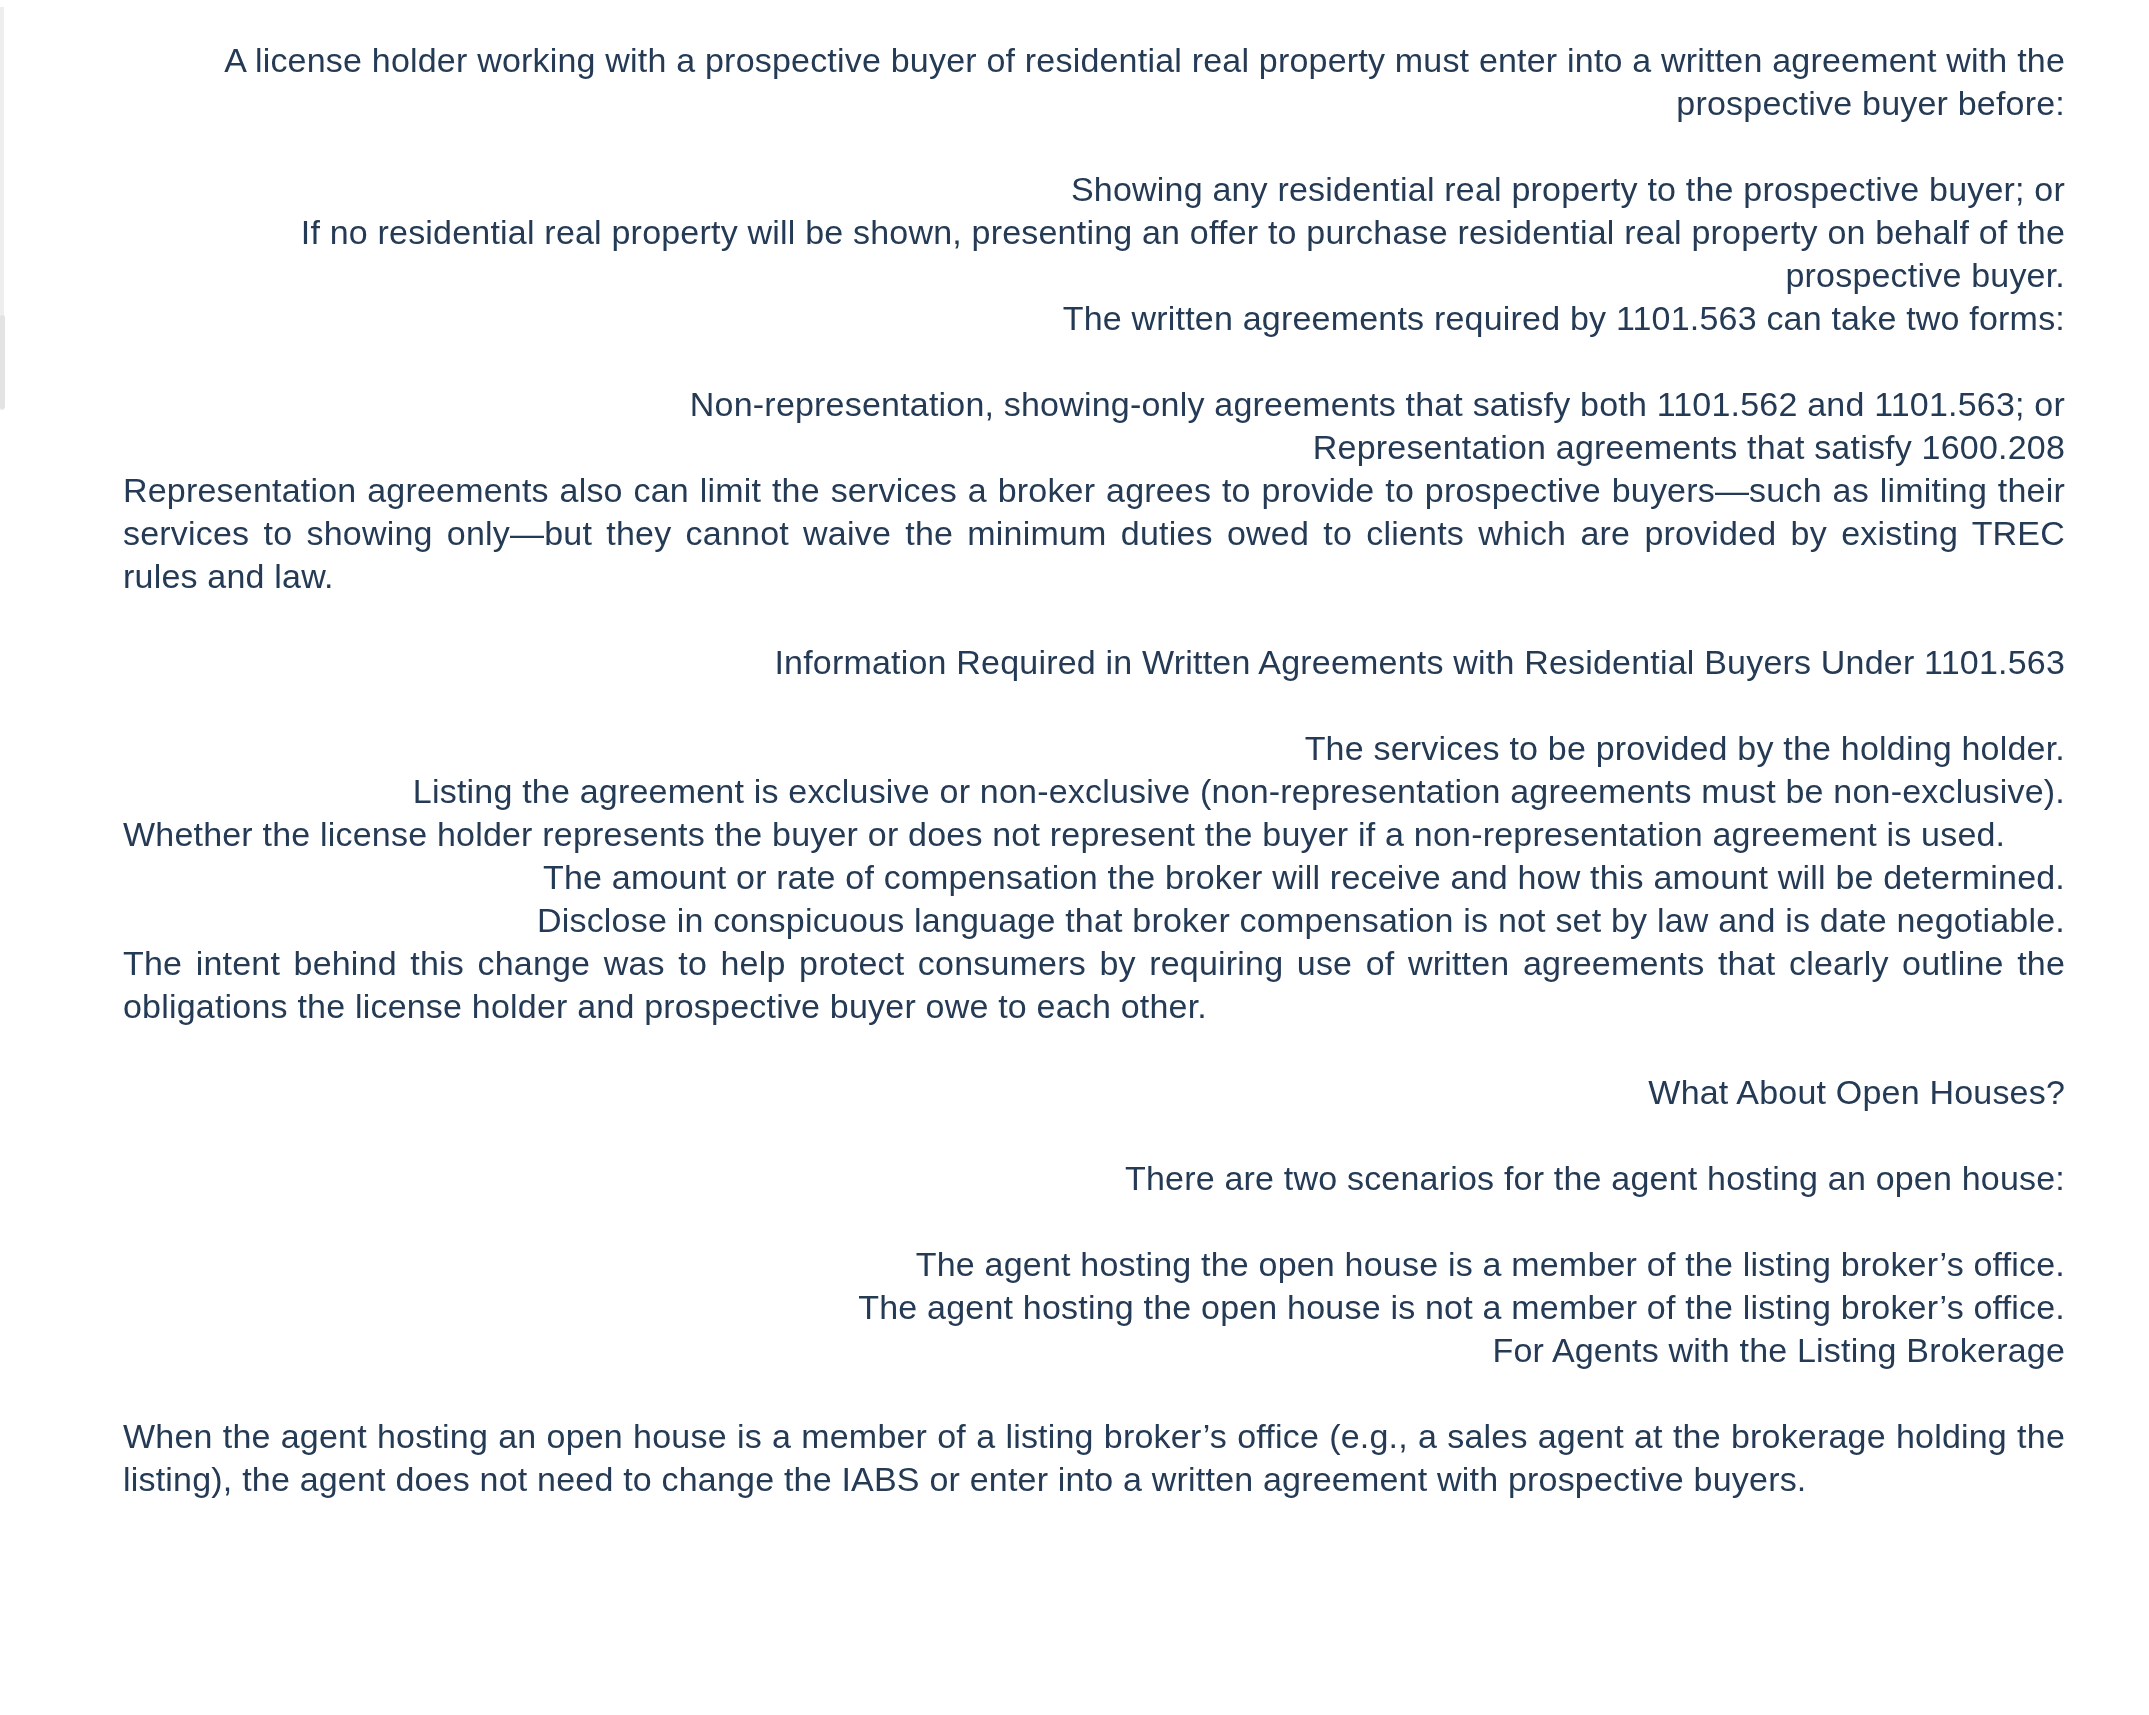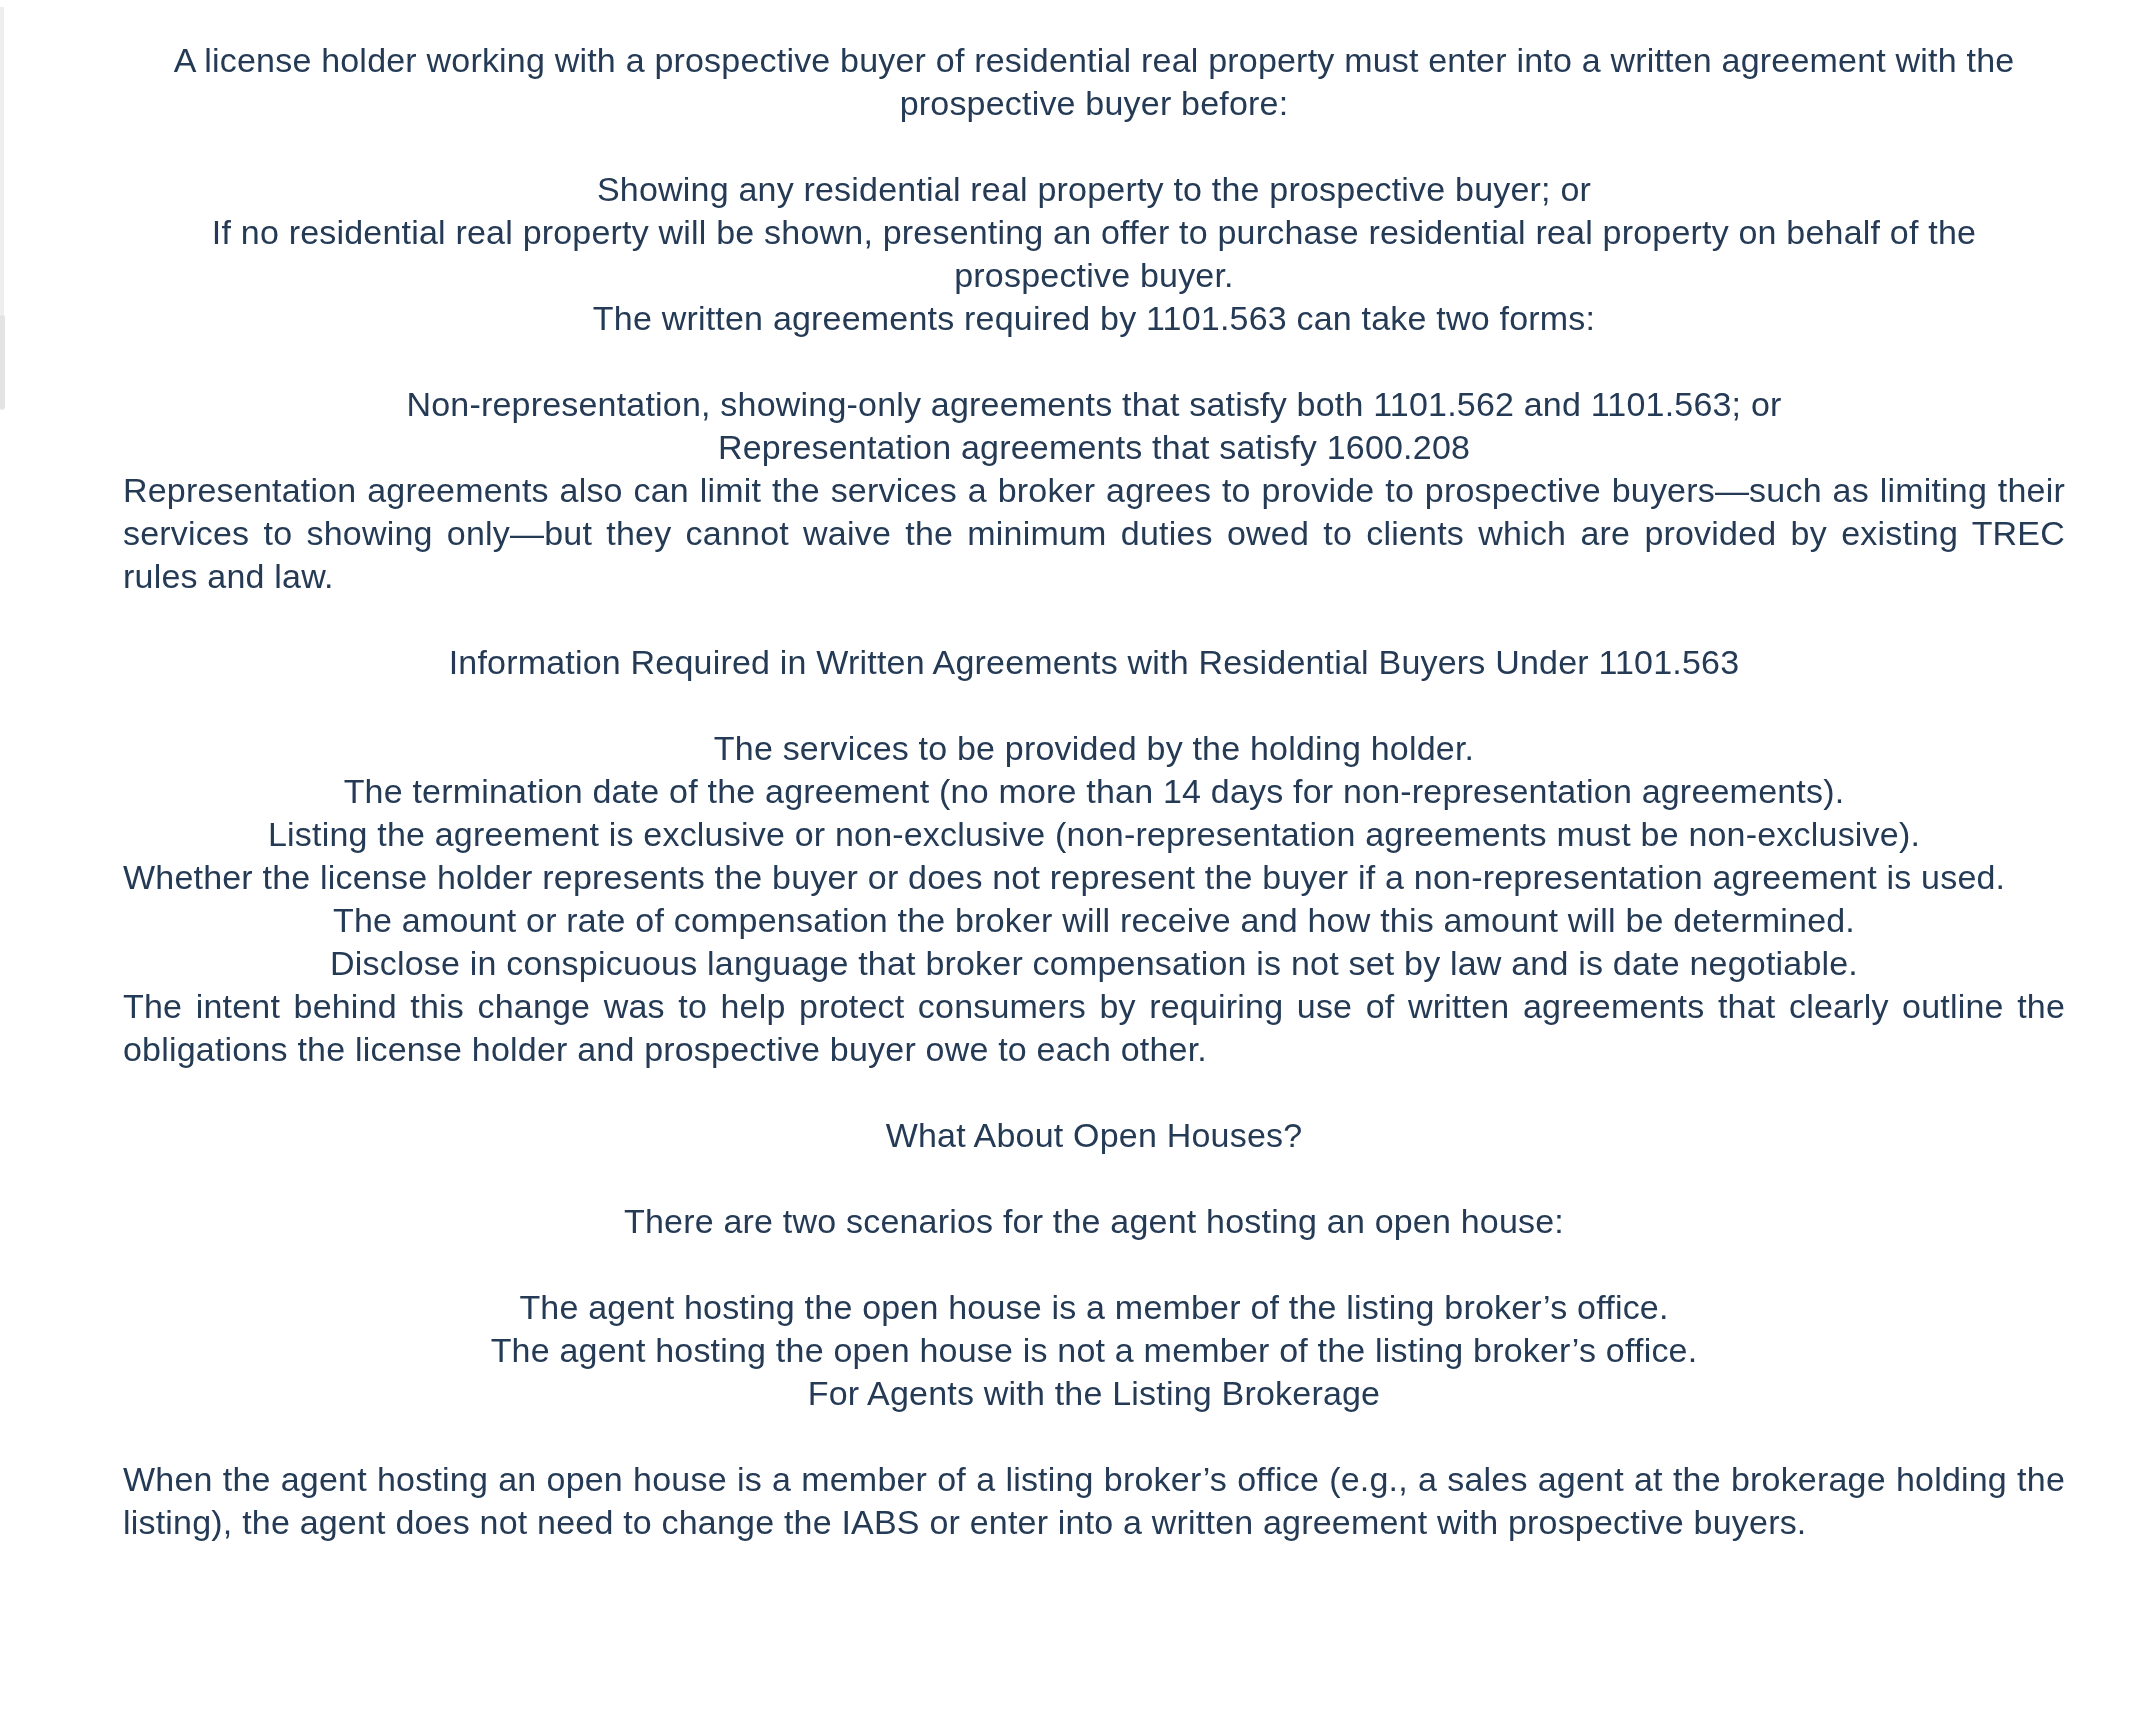--- a/index.html
+++ b/index.html
@@ -23,21 +23,21 @@
     top: 39px;
     left: 123px;
     width: 1942px;
   }
   .block {
     margin: 0 0 43px 0;
   }
   .block p {
     margin: 0;
     padding: 0;
-    text-align: center;
+    text-align: right;
     letter-spacing: 0.2px;
   }
   .block p.j {
     text-align: justify;
   }
   .edge-strip {
     position: absolute;
     left: 0;
     top: 7.2px;
     width: 3.6px;
@@ -77,21 +77,20 @@
     <p>Representation agreements that satisfy 1600.208</p>
     <p class="j">Representation agreements also can limit the services a broker agrees to provide to prospective buyers—such as limiting their services to showing only—but they cannot waive the minimum duties owed to clients which are provided by existing TREC rules and law.</p>
   </section>
 
   <section class="block">
     <p>Information Required in Written Agreements with Residential Buyers Under 1101.563</p>
   </section>
 
   <section class="block">
     <p>The services to be provided by the holding holder.</p>
-    <p>The termination date of the agreement (no more than 14 days for non-representation agreements).</p>
     <p>Listing the agreement is exclusive or non-exclusive (non-representation agreements must be non-exclusive).</p>
     <p class="j">Whether the license holder represents the buyer or does not represent the buyer if a non-representation agreement is used.</p>
     <p>The amount or rate of compensation the broker will receive and how this amount will be determined.</p>
     <p>Disclose in conspicuous language that broker compensation is not set by law and is date negotiable.</p>
     <p class="j">The intent behind this change was to help protect consumers by requiring use of written agreements that clearly outline the obligations the license holder and prospective buyer owe to each other.</p>
   </section>
 
   <section class="block">
     <p>What About Open Houses?</p>
   </section>

